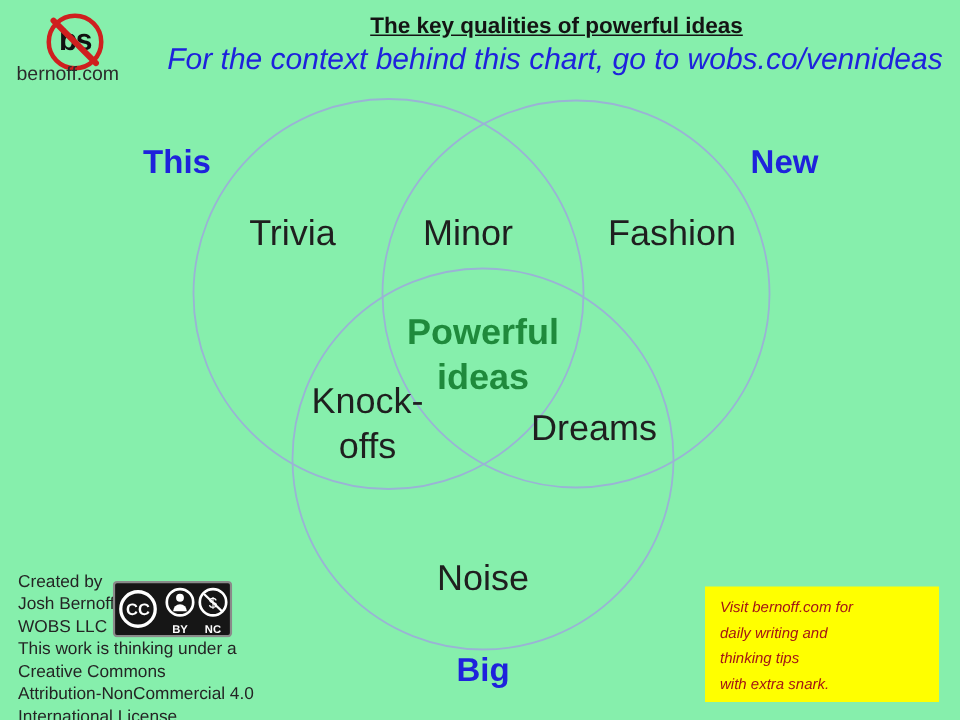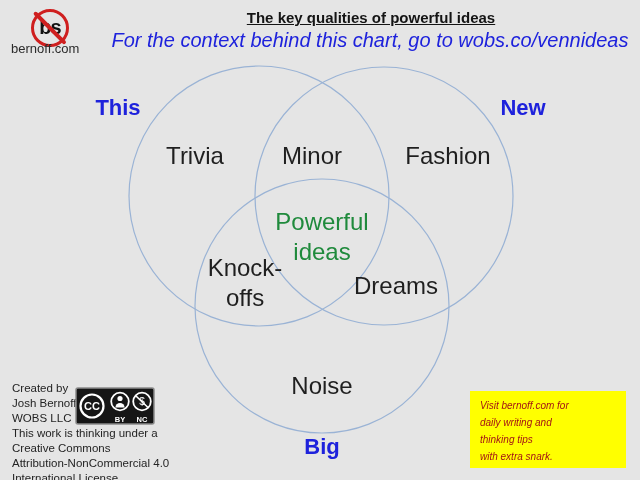--- a/index.html
+++ b/index.html
@@ -1,17 +1,17 @@
 <!DOCTYPE html>
 <html style="--blue-text: #1e22dc; --green-text: #1f8a3c; --circle-stroke: #9ab3d5; --callout-bg: #ffff00; --callout-text: #a31515; --logo-red: #cf1f1f;"><head>
 <meta charset="utf-8">
 <style>
   html,body { margin:0; padding:0; background:#fff; }
   .slide {
-    position:relative; width:640px; height:480px; background:#e5e5e5;
+    position:relative; width:640px; height:480px; background:#86efac;
     font-family:"Liberation Sans", sans-serif; overflow:hidden;
   }
   
   .logo-circle {
     position:absolute; left:31px; top:9px; width:32px; height:32px;
     border:3px solid var(--logo-red,#cf1f1f); border-radius:50%;
     display:flex; align-items:center; justify-content:center;
   }
   .logo-letters {
     font-size:20px; font-weight:bold; color:#111; letter-spacing:-1px;
@@ -85,21 +85,21 @@
   </svg>
 
   <div class="set-label" style="left:73px; top:95px;">This</div>
   <div class="set-label" style="left:478px; top:95px;">New</div>
   <div class="set-label" style="left:277px; top:434px;">Big</div>
 
   <div class="region" style="left:135px; top:141px;">Trivia</div>
   <div class="region" style="left:252px; top:141px;">Minor</div>
   <div class="region" style="left:388px; top:141px;">Fashion</div>
 
-  <div class="region green" style="left:252px; top:207px;">
+  <div class="region green" style="left:252px; top:207px;font-weight:bold;">
     <div>Powerful</div>
     <div>ideas</div>
   </div>
 
   <div class="region" style="left:185px; top:253px;">
     <div>Knock-</div>
     <div>offs</div>
   </div>
 
   <div class="region" style="left:336px; top:271px;">Dreams</div>

